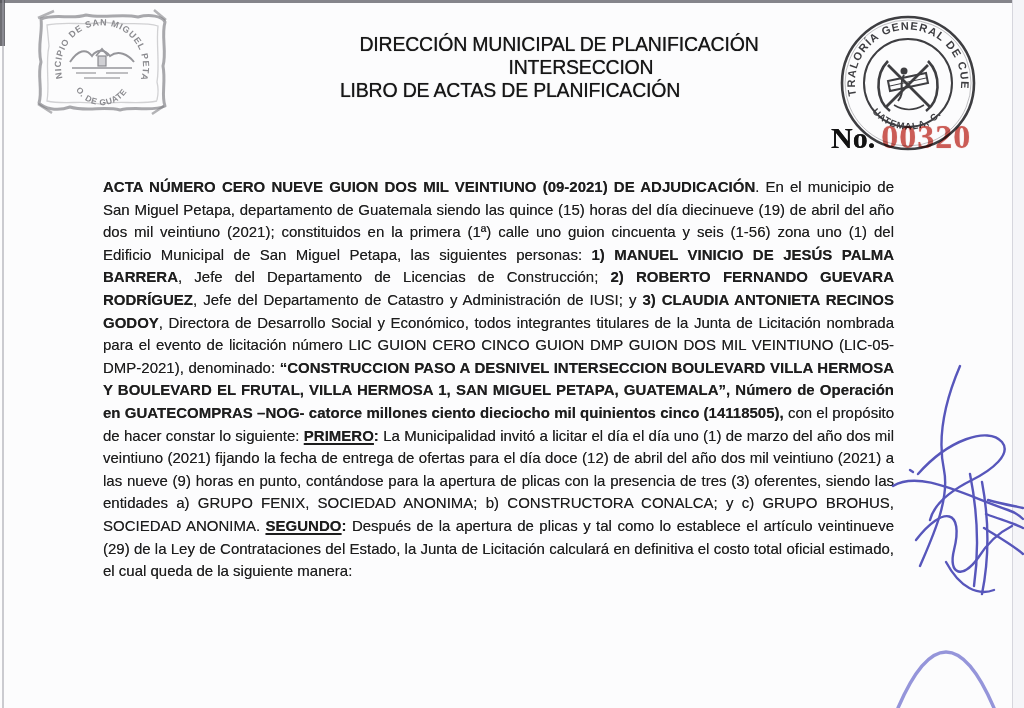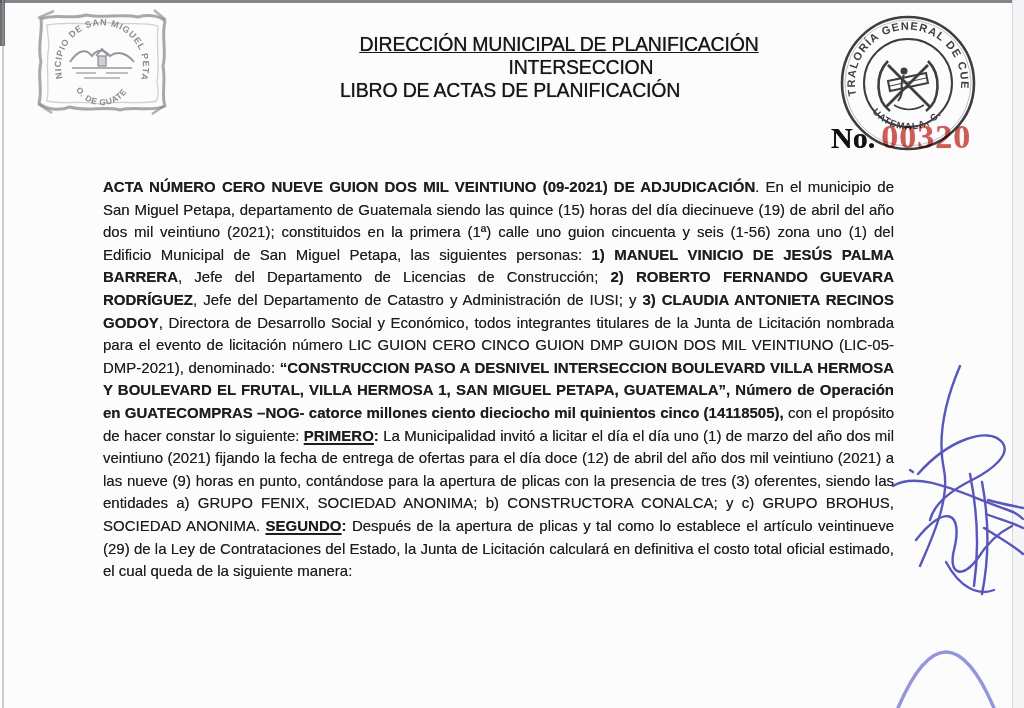--- a/index.html
+++ b/index.html
@@ -13,21 +13,21 @@
   .edge-left{position:absolute;left:2px;top:0;width:2px;height:708px;background:#a3a3ab;opacity:.55;}
   .edge-right-line{position:absolute;left:1012px;top:0;width:1px;height:708px;background:#d6d6dd;}
   .edge-right-strip{position:absolute;left:1013px;top:0;width:11px;height:708px;background:#f5f5f8;}
 
   
   .header-block{position:absolute;left:206px;top:26px;width:700px;text-align:center;color:#161616;}
   .doc-title{font-size:26px;font-weight:bold;letter-spacing:-.5px;white-space:nowrap;
     text-shadow:0 0 .6px rgba(0,0,0,.85);}
   .doc-sub{font-size:19.5px;line-height:23px;white-space:nowrap;letter-spacing:-.2px;
     text-shadow:0 0 .7px rgba(15,15,15,.8);}
-  .doc-sub.s1{margin-top:7px;transform:translateX(3px);text-decoration:underline;}
+  .doc-sub.s1{margin-top:7px;transform:translateX(3px);}
   .doc-sub.s2{transform:translateX(25px);}
   .doc-sub.s3{transform:translateX(-46px);}
 
   
   .folio{position:absolute;left:831px;top:118px;white-space:nowrap;
     font-family:"Liberation Serif", serif;font-weight:bold;}
   .folio-label{font-size:30px;color:#121212;text-shadow:0 0 .6px rgba(0,0,0,.8);}
   .folio-num{font-size:34px;letter-spacing:1px;margin-left:6px;opacity:.88;
     text-shadow:0 0 1px rgba(190,60,50,.55);text-align:right;}
 

